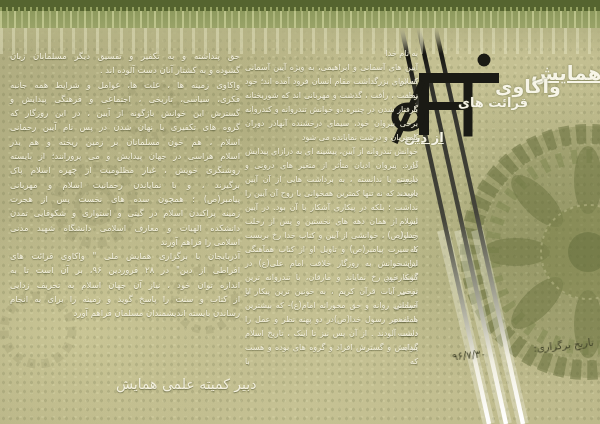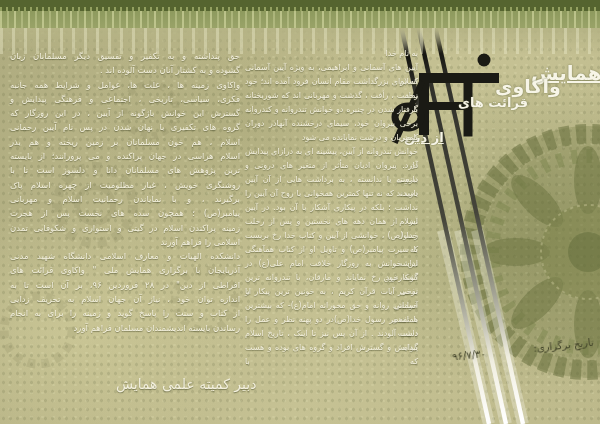--- a/index.html
+++ b/index.html
@@ -163,28 +163,27 @@
 
   <div class="col" id="col-left">
 
   <div class="line">حق پنداشته و به تکفیر و تفسیق دیگر مسلمانان زبان</div>
       <div class="line rag">گشوده و به کشتار آنان دست آلوده اند .</div>
       <div class="line">واکاوی زمینه ها ، علت ها، عوامل و شرایط همه جانبه</div>
       <div class="line">فکری، سیاسی، تاریخی ، اجتماعی و فرهنگی پیدایش و</div>
       <div class="line">گسترش این خوانش باژگونه از آیین ، در این روزگار که</div>
       <div class="line">گروه های تکفیری با نهان شدن در پس نام آیین رحمانی</div>
       <div class="line">اسلام ، هم خون مسلمانان بر زمین ریخته و هم بذر</div>
-      <div class="line">اسلام هراسی در جهان پراکنده و می پرورانند؛ از بایسته</div>
-      <div class="line">ترین پژوهش های مسلمانان دانا و دلسوز است تا با</div>
+      <div class="line">اسلام هراسی در جهان پیدایش و می پرورانند؛ از بایسته</div>
       <div class="line">روشنگری خویش ، غبار مظلومیت از چهره اسلام پاک</div>
       <div class="line">برگیرند ، و با نمایاندن رحمانیت اسلام و مهربانی</div>
       <div class="line">پیامبر(ص) ؛ همچون سده های نخست پس از هجرت</div>
       <div class="line">زمینه پراکندن اسلام در گیتی و استواری و شکوفایی تمدن</div>
+      <div class="line">دانشکده الهیات و معارف اسلامی دانشگاه شهید مدنی</div>
       <div class="line rag">اسلامی را فراهم آورند</div>
-      <div class="line">دانشکده الهیات و معارف اسلامی دانشگاه شهید مدنی</div>
       <div class="line">آذربایجان با برگزاری  همایش ملی " واکاوی قرائت های</div>
       <div class="line">افراطی از دین"  در ۲۸ فروردین ۹۶، بر آن است تا به</div>
       <div class="line">اندازه توان خود ، نیاز آن جهان اسلام به تحریف زدایی</div>
       <div class="line">از کتاب و سنت را پاسخ گوید و زمینه را برای به انجام</div>
       <div class="line rag">رساندن بایسته اندیشمندان مسلمان فراهم آورد</div>
     </div>
 
   <div id="signature">دبیر کمیته علمی همایش</div>
 
   <div id="date">

